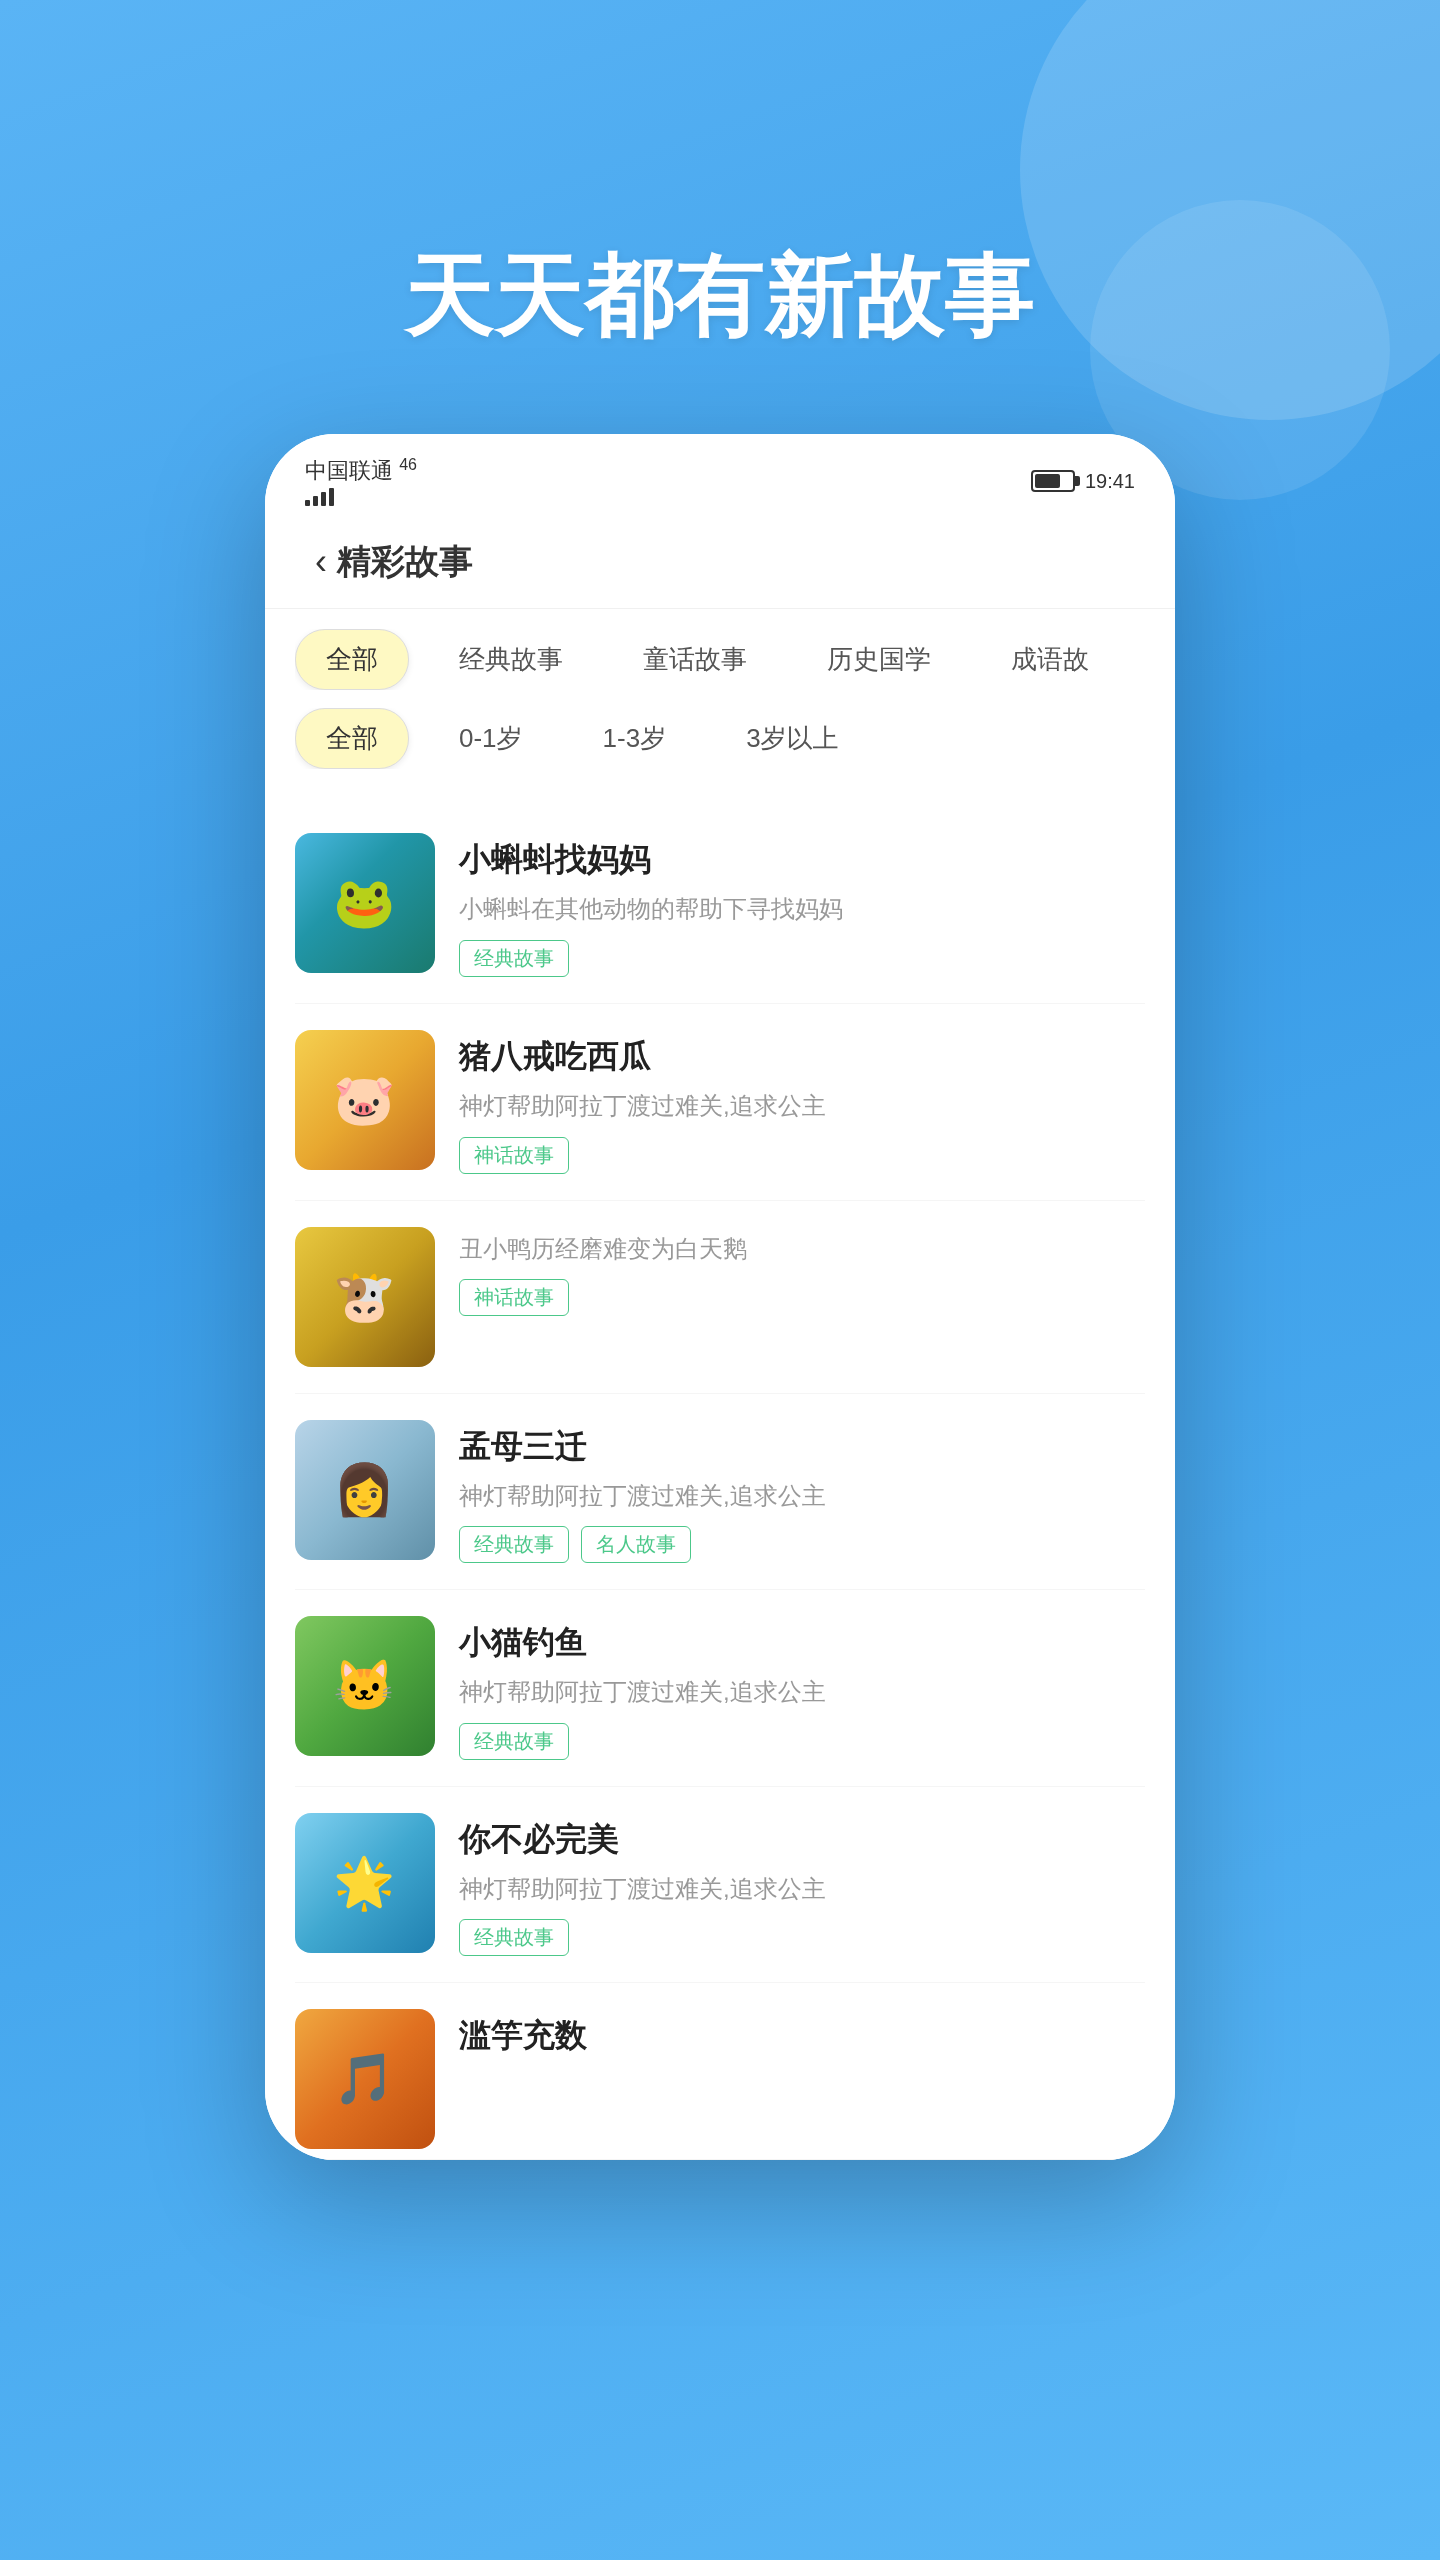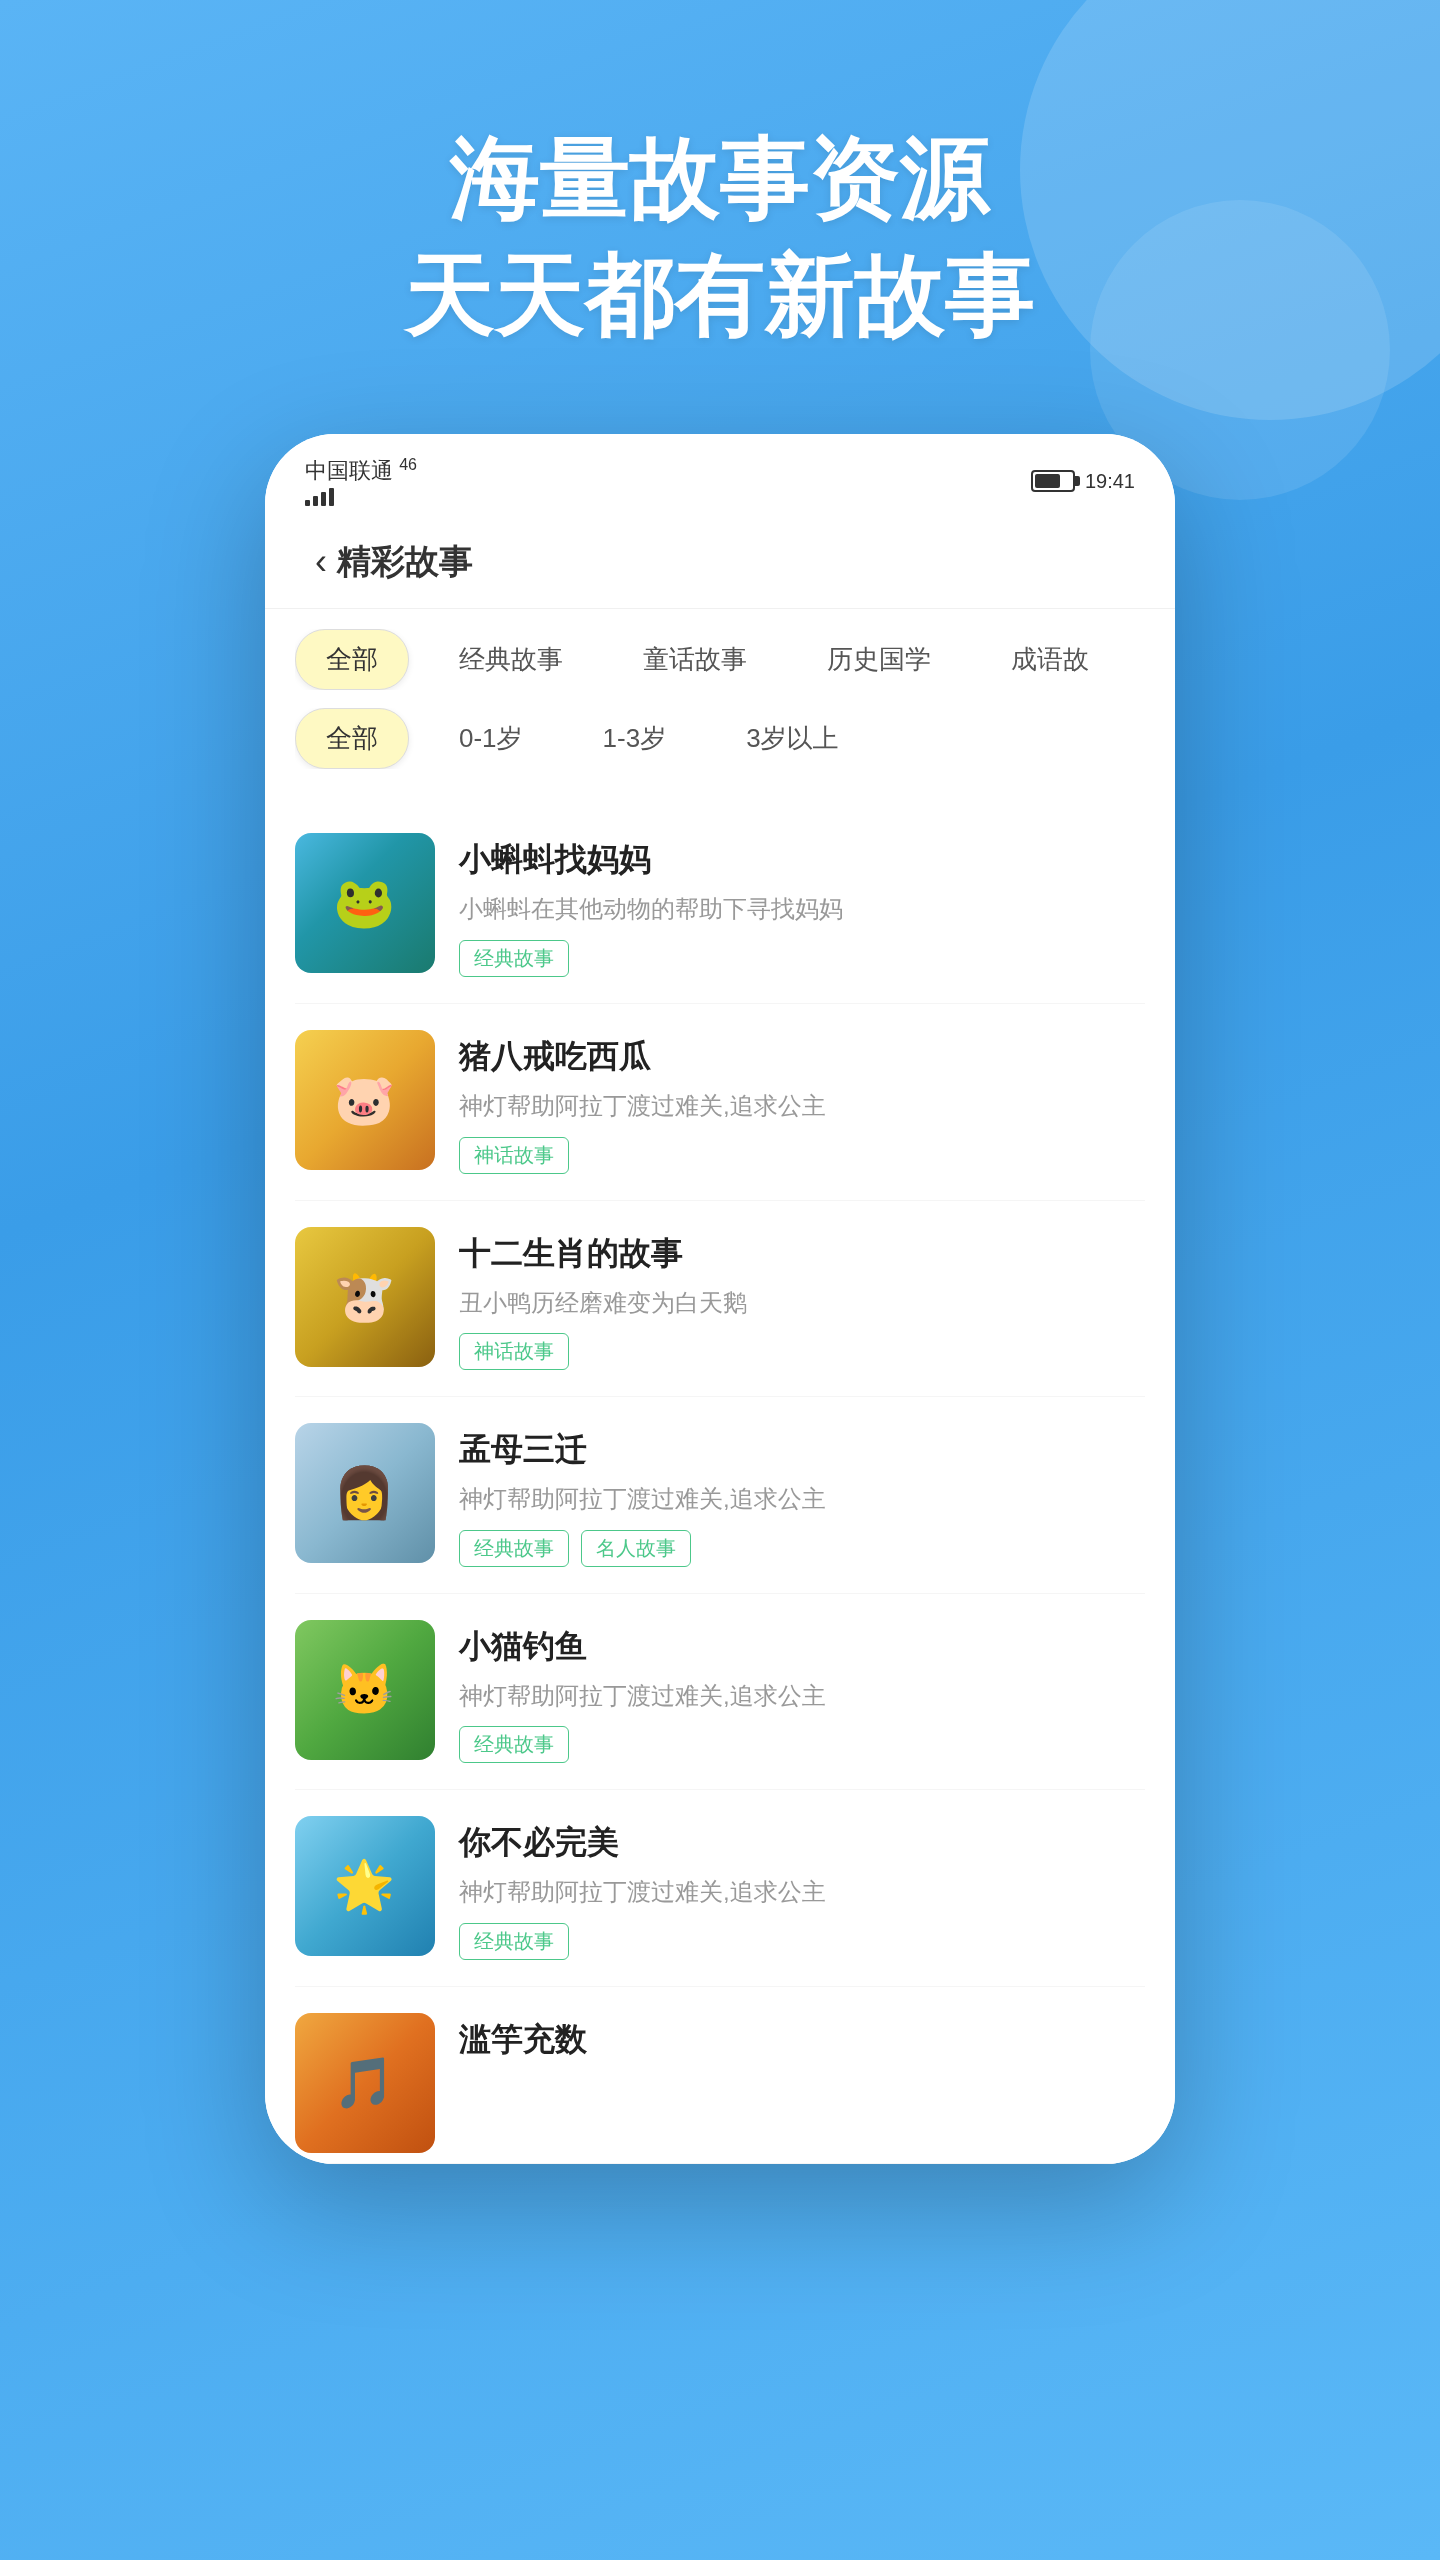--- a/index.html
+++ b/index.html
@@ -273,21 +273,21 @@
       border: 1px solid #4cc88a;
       color: #4cc88a;
       background: transparent;
     }
   </style>
 </head>
 <body>
 
 <div class="hero-text">
   <h1>
-    <span>海量故事资源</span><br>
+    <br>
     <span>天天都有新故事</span>
   </h1>
 </div>
 
 <div class="phone-wrapper">
   <div class="phone">
 
     <div class="status-bar">
       <span class="carrier">
         <span>中国联通</span> <sup style="font-size:16px"><span>46</span></sup>
@@ -360,21 +360,20 @@
             <span class="story-tag">神话故事</span>
           </div>
         </div>
       </div>
 
       <div class="story-item">
         <div class="story-cover cover-3">
           <div class="cover-inner">🐮</div>
         </div>
         <div class="story-info">
-          <div class="story-title">十二生肖的故事</div>
           <div class="story-desc">丑小鸭历经磨难变为白天鹅</div>
           <div class="story-tags">
             <span class="story-tag">神话故事</span>
           </div>
         </div>
       </div>
 
       <div class="story-item">
         <div class="story-cover cover-4">
           <div class="cover-inner">👩</div>

